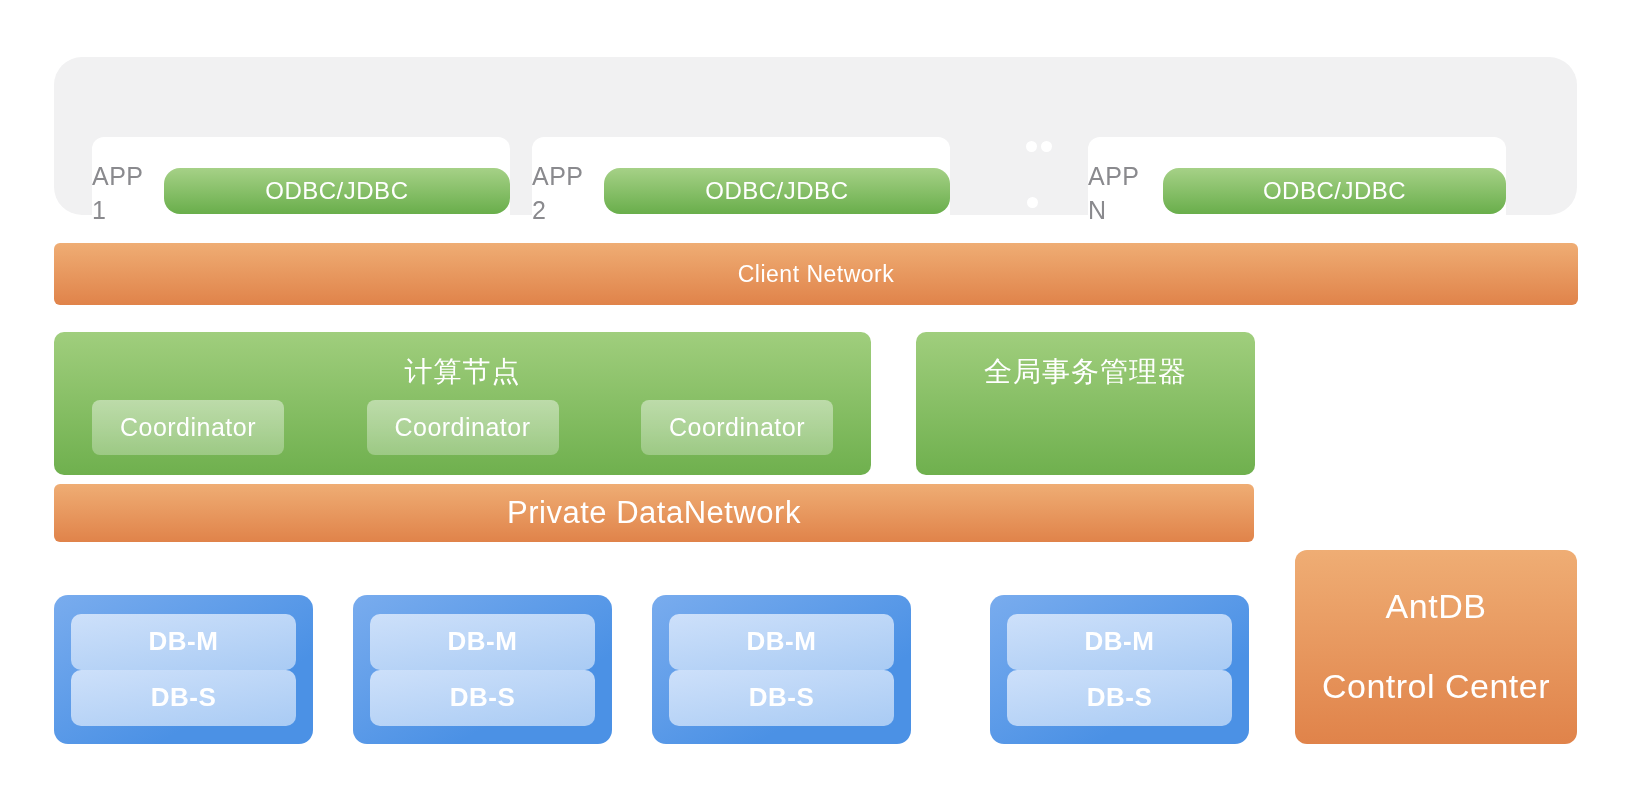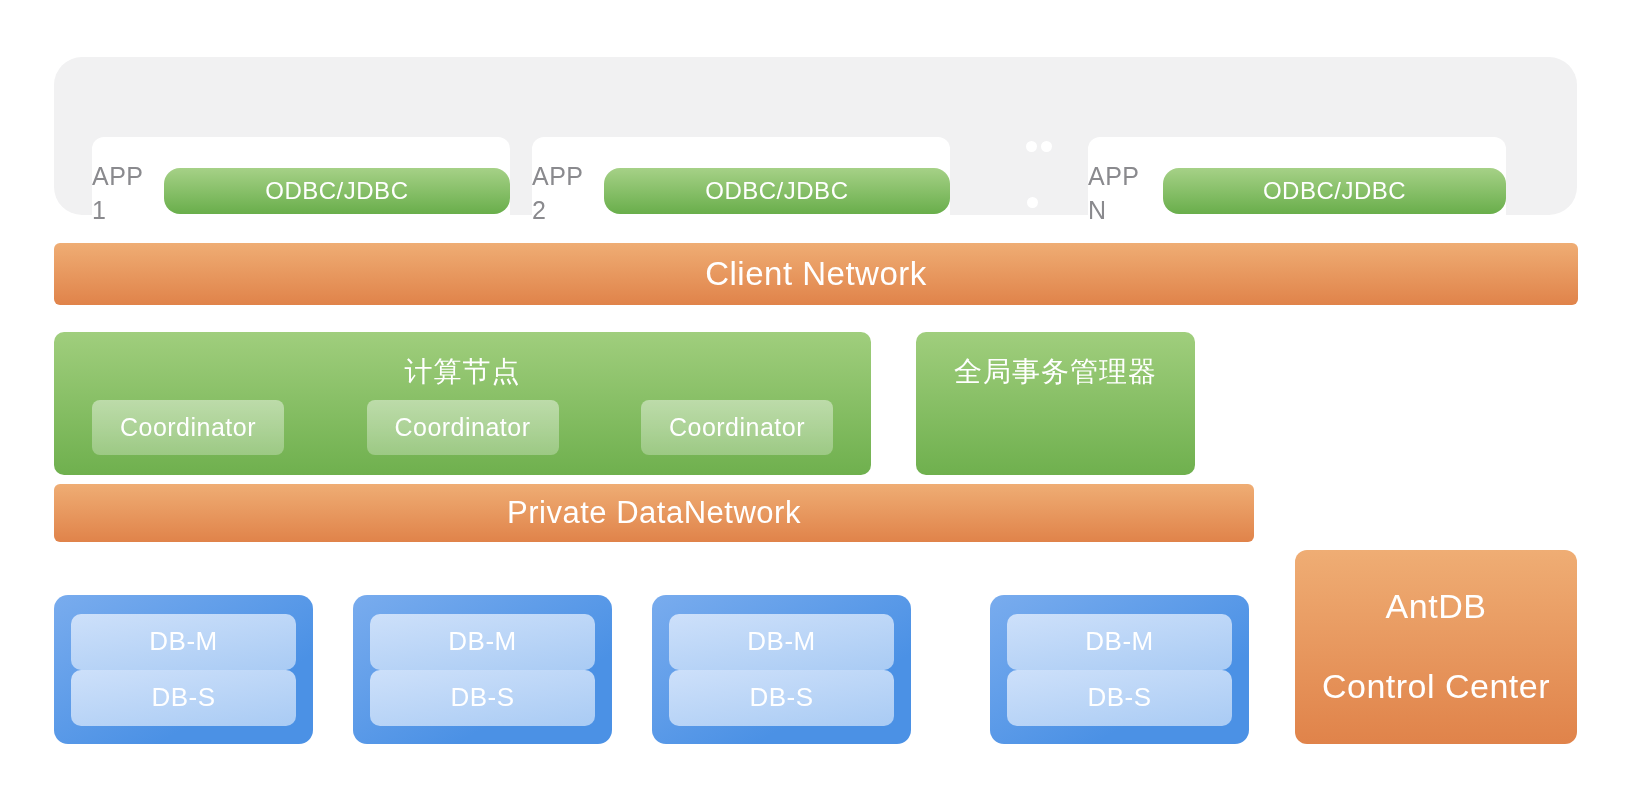--- a/index.html
+++ b/index.html
@@ -30,21 +30,21 @@
   }
   .dot{
     width:11px;height:11px;border-radius:50%;background:#ffffff;
   }
 
   
   .orange-grad{background:linear-gradient(180deg,#efad74 0%,#e0834a 100%);}
   .net-bar{
     border-radius:6px;color:#ffffff;
     display:flex;align-items:center;justify-content:center;
-    font-size:33px;letter-spacing:.5px;
+    font-size:23px;letter-spacing:.5px;
   }
   .client-net{left:54px;top:243px;width:1524px;height:62px;}
   .private-net{left:54px;top:484px;width:1200px;height:58px;font-size:31px;}
 
   
   .green-box{
     top:332px;height:143px;border-radius:10px;
     background:linear-gradient(180deg,#a0ce7d 0%,#6fb04e 100%);
     color:#ffffff;
   }
@@ -70,21 +70,21 @@
     display:flex;flex-direction:column;align-items:center;justify-content:center;
     font-size:34px;letter-spacing:.5px;line-height:1.28;text-align:center;
   }
   .mgr{top:332px;height:193px;}
   .control-center{top:550px;height:194px;gap:36px;}
 
   
   .db-box{
     top:595px;width:259px;height:149px;border-radius:14px;
     background:linear-gradient(150deg,#79acee 0%,#4b91e5 70%);
-    display:flex;flex-direction:column;align-items:center;justify-content:center;
+    display:flex;flex-direction:column;align-items:center;justify-content:center;font-weight:bold;
   }
   .db-btn{
     width:225px;height:56px;border-radius:10px;
     background:linear-gradient(170deg,#cde0fa 0%,#a9cbf4 100%);
     color:#ffffff;font-size:26px;display:flex;align-items:center;justify-content:center;
     letter-spacing:.5px;
   }
 </style>
 </head>
 <body>
@@ -116,21 +116,21 @@
 
   <div class="abs green-box" style="left:54px;width:817px;">
     <div class="box-title">计算节点</div>
     <div class="green-btn-row">
       <div class="inner-green-btn">Coordinator</div>
       <div class="inner-green-btn">Coordinator</div>
       <div class="inner-green-btn">Coordinator</div>
     </div>
   </div>
 
-  <div class="abs green-box" style="left:916px;width:279px;">
+  <div class="abs green-box" style="left:916px;width:339px;">
     <div class="box-title">全局事务管理器</div>
   </div>
 
 
   <div class="abs net-bar orange-grad private-net">
     <span>Private DataNetwork</span>
   </div>
 
   <div class="abs db-box" style="left:54px;">
     <div class="db-btn">DB-M</div>

